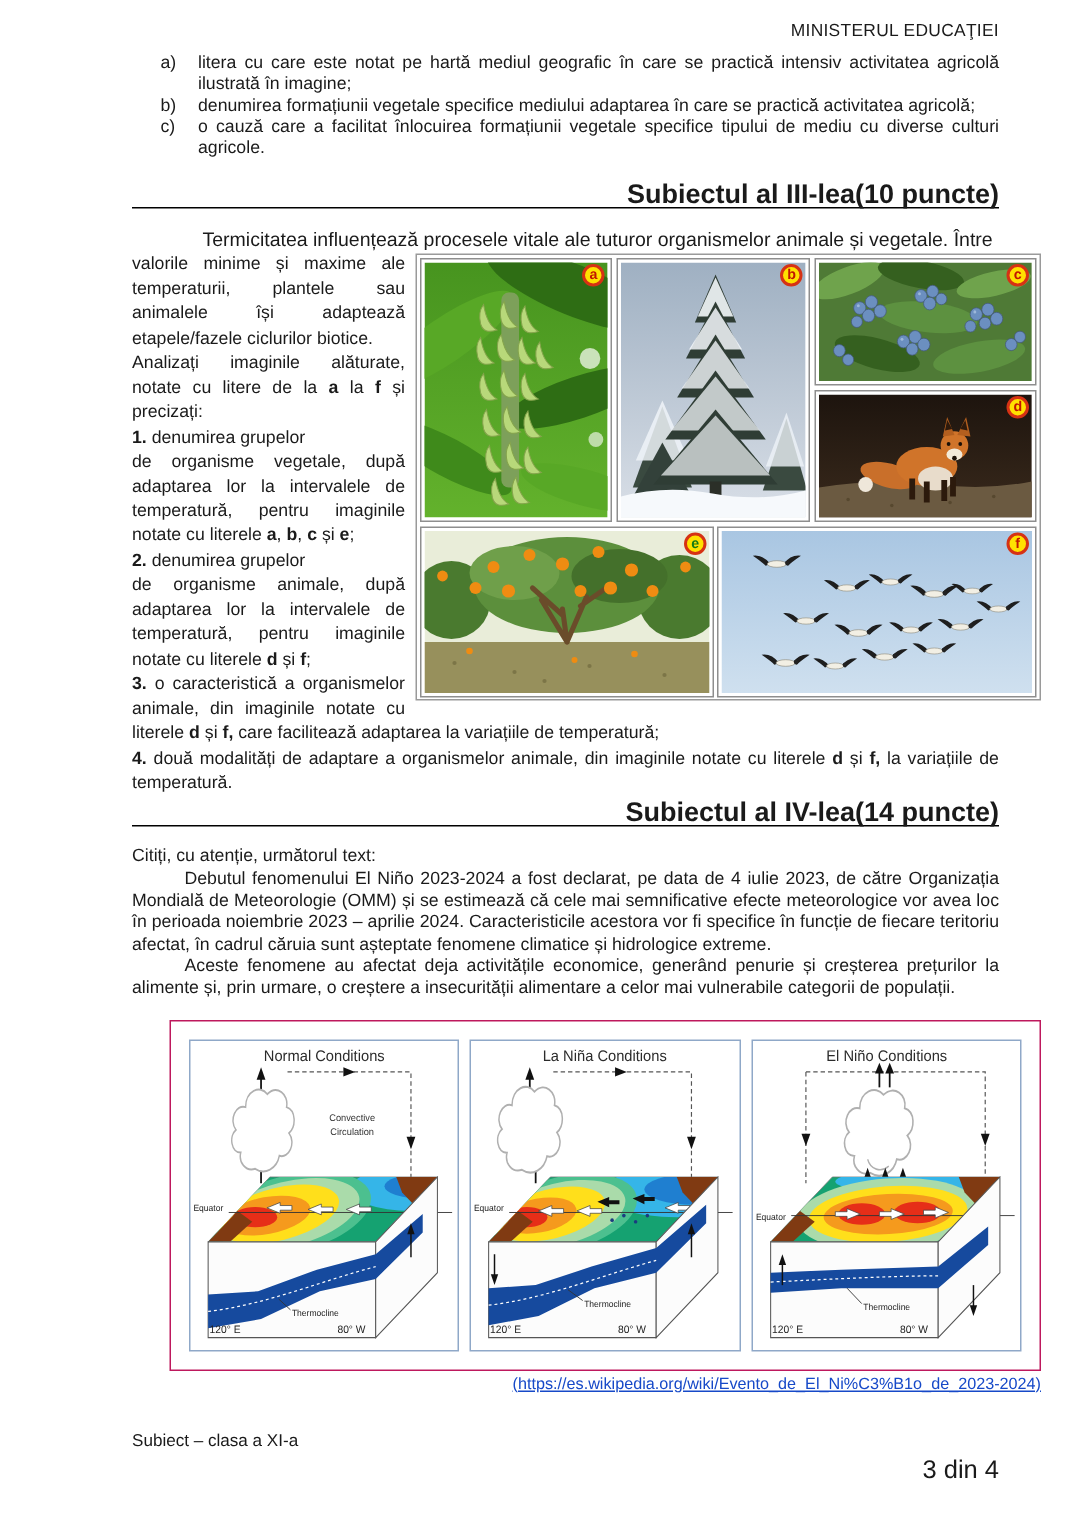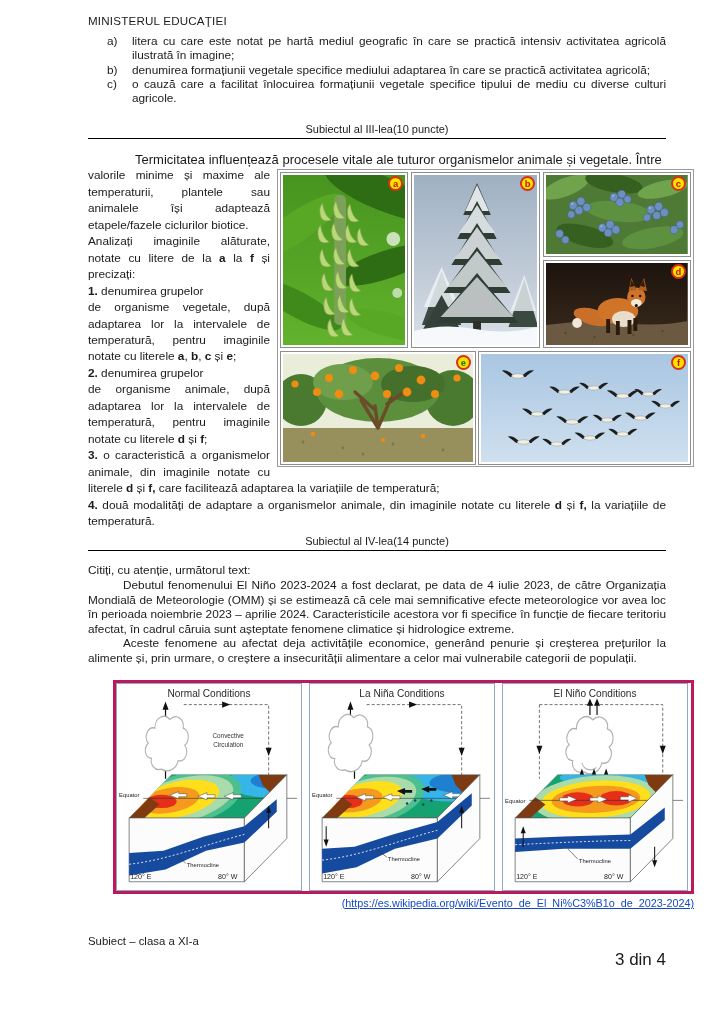--- a/index.html
+++ b/index.html
@@ -2,47 +2,47 @@
 <html><head>
 <meta charset="utf-8">
 <style>
   html,body{margin:0;padding:0;}
   body{
     width:724px;height:1024px;overflow:hidden;background:#ffffff;
     font-family:"Liberation Sans","DejaVu Sans",sans-serif;
     color:#1a1a1a;position:relative;
   }
   .content{padding:14px 58px 0 88px;}
-  .doc-header{text-align:left;font-size:11.6px;margin-bottom:7px;letter-spacing:.2px;}
+  .doc-header{text-align:right;font-size:11.6px;margin-bottom:7px;letter-spacing:.2px;}
   .intro-list{margin:0;}
   .li-row{position:relative;padding-left:44px;font-size:11.8px;line-height:14.3px;text-align:justify;}
   .li-marker{position:absolute;left:19px;top:0;}
-  .sec-head{display:flex;justify-content:center;border-bottom:1.6px solid #000;
-    font-weight:normal;font-size:11px;line-height:15px;margin-top:17px;padding-bottom:1px;}
+  .sec-head{display:flex;justify-content:flex-end;border-bottom:1.6px solid #000;
+    font-weight:bold;font-size:18px;line-height:15px;margin-top:17px;padding-bottom:1px;}
   .sec3-intro{font-size:13px;line-height:15px;text-indent:47px;text-align:justify;margin-top:13px;}
   .sec3-bodywrap{font-size:11.8px;line-height:16.45px;text-align:justify;}
   
   .img-grid{float:right;width:417px;height:298px;margin:2px -28px 4px 7px;
     border:1px solid #9a9a9a;background:#fff;box-sizing:border-box;padding:2px;}
   .g-row1{display:flex;gap:3px;height:176px;}
   .g-row2{display:flex;gap:2px;height:114px;margin-top:3px;}
   .g-cd{display:flex;flex-direction:column;gap:3px;width:150px;}
   .photo{position:relative;border:1px solid #8e8e8e;background:#fff;padding:2px;box-sizing:border-box;}
   .photo svg{display:block;width:100%;height:100%;}
   .w-a{width:130px;} .w-b{width:131px;} .w-c{height:85px;} .w-d{flex:1;}
   .w-e{width:196px;} .w-f{flex:1;}
   .badge{position:absolute;top:3px;right:4px;width:15px;height:15px;border-radius:50%;
     background:#ffe100;border:2.5px solid #d63214;box-sizing:border-box;
     display:flex;align-items:center;justify-content:center;
     font-weight:bold;font-size:9.5px;color:#c21500;line-height:1;}
   .badge.e-green{color:#157a15;}
   .sec4-lead{font-size:11.8px;line-height:14.6px;margin-top:12px;}
   .para{font-size:11.8px;line-height:14.6px;text-align:justify;text-indent:35px;}
-  .diagrams{margin:14px 0 0 25px;width:581px;border:3px solid #be185d;background:#fff;
-    box-sizing:border-box;padding:0;display:flex;gap:7px;}
+  .diagrams{margin:14px 0 0 25px;width:581px;border:1px solid #be185d;background:#fff;
+    box-sizing:border-box;padding:12px;display:flex;gap:7px;}
   .dia-box{border:1px solid #8fa8c8;background:#fff;width:186px;height:208px;box-sizing:border-box;}
   .dia-box svg{display:block;width:100%;height:100%;}
   .dash{fill:none;stroke:#555;stroke-width:.8;stroke-dasharray:3 2;}
   .dt{font-size:10px;fill:#2b2b2b;text-anchor:middle;font-family:"Liberation Sans",sans-serif;}
   .ds{font-size:6.3px;fill:#333;text-anchor:middle;font-family:"Liberation Sans",sans-serif;}
   .dl{font-size:5.8px;fill:#222;font-family:"Liberation Sans",sans-serif;}
   .dlon{font-size:7px;fill:#222;font-family:"Liberation Sans",sans-serif;}
   .src-line{width:606px;text-align:right;font-size:10.8px;margin-top:3px;}
   .src-line a{color:#1649c8;text-decoration:underline;padding-left:11px;}
   .doc-footer-left{font-size:11.4px;margin-top:26px;}

